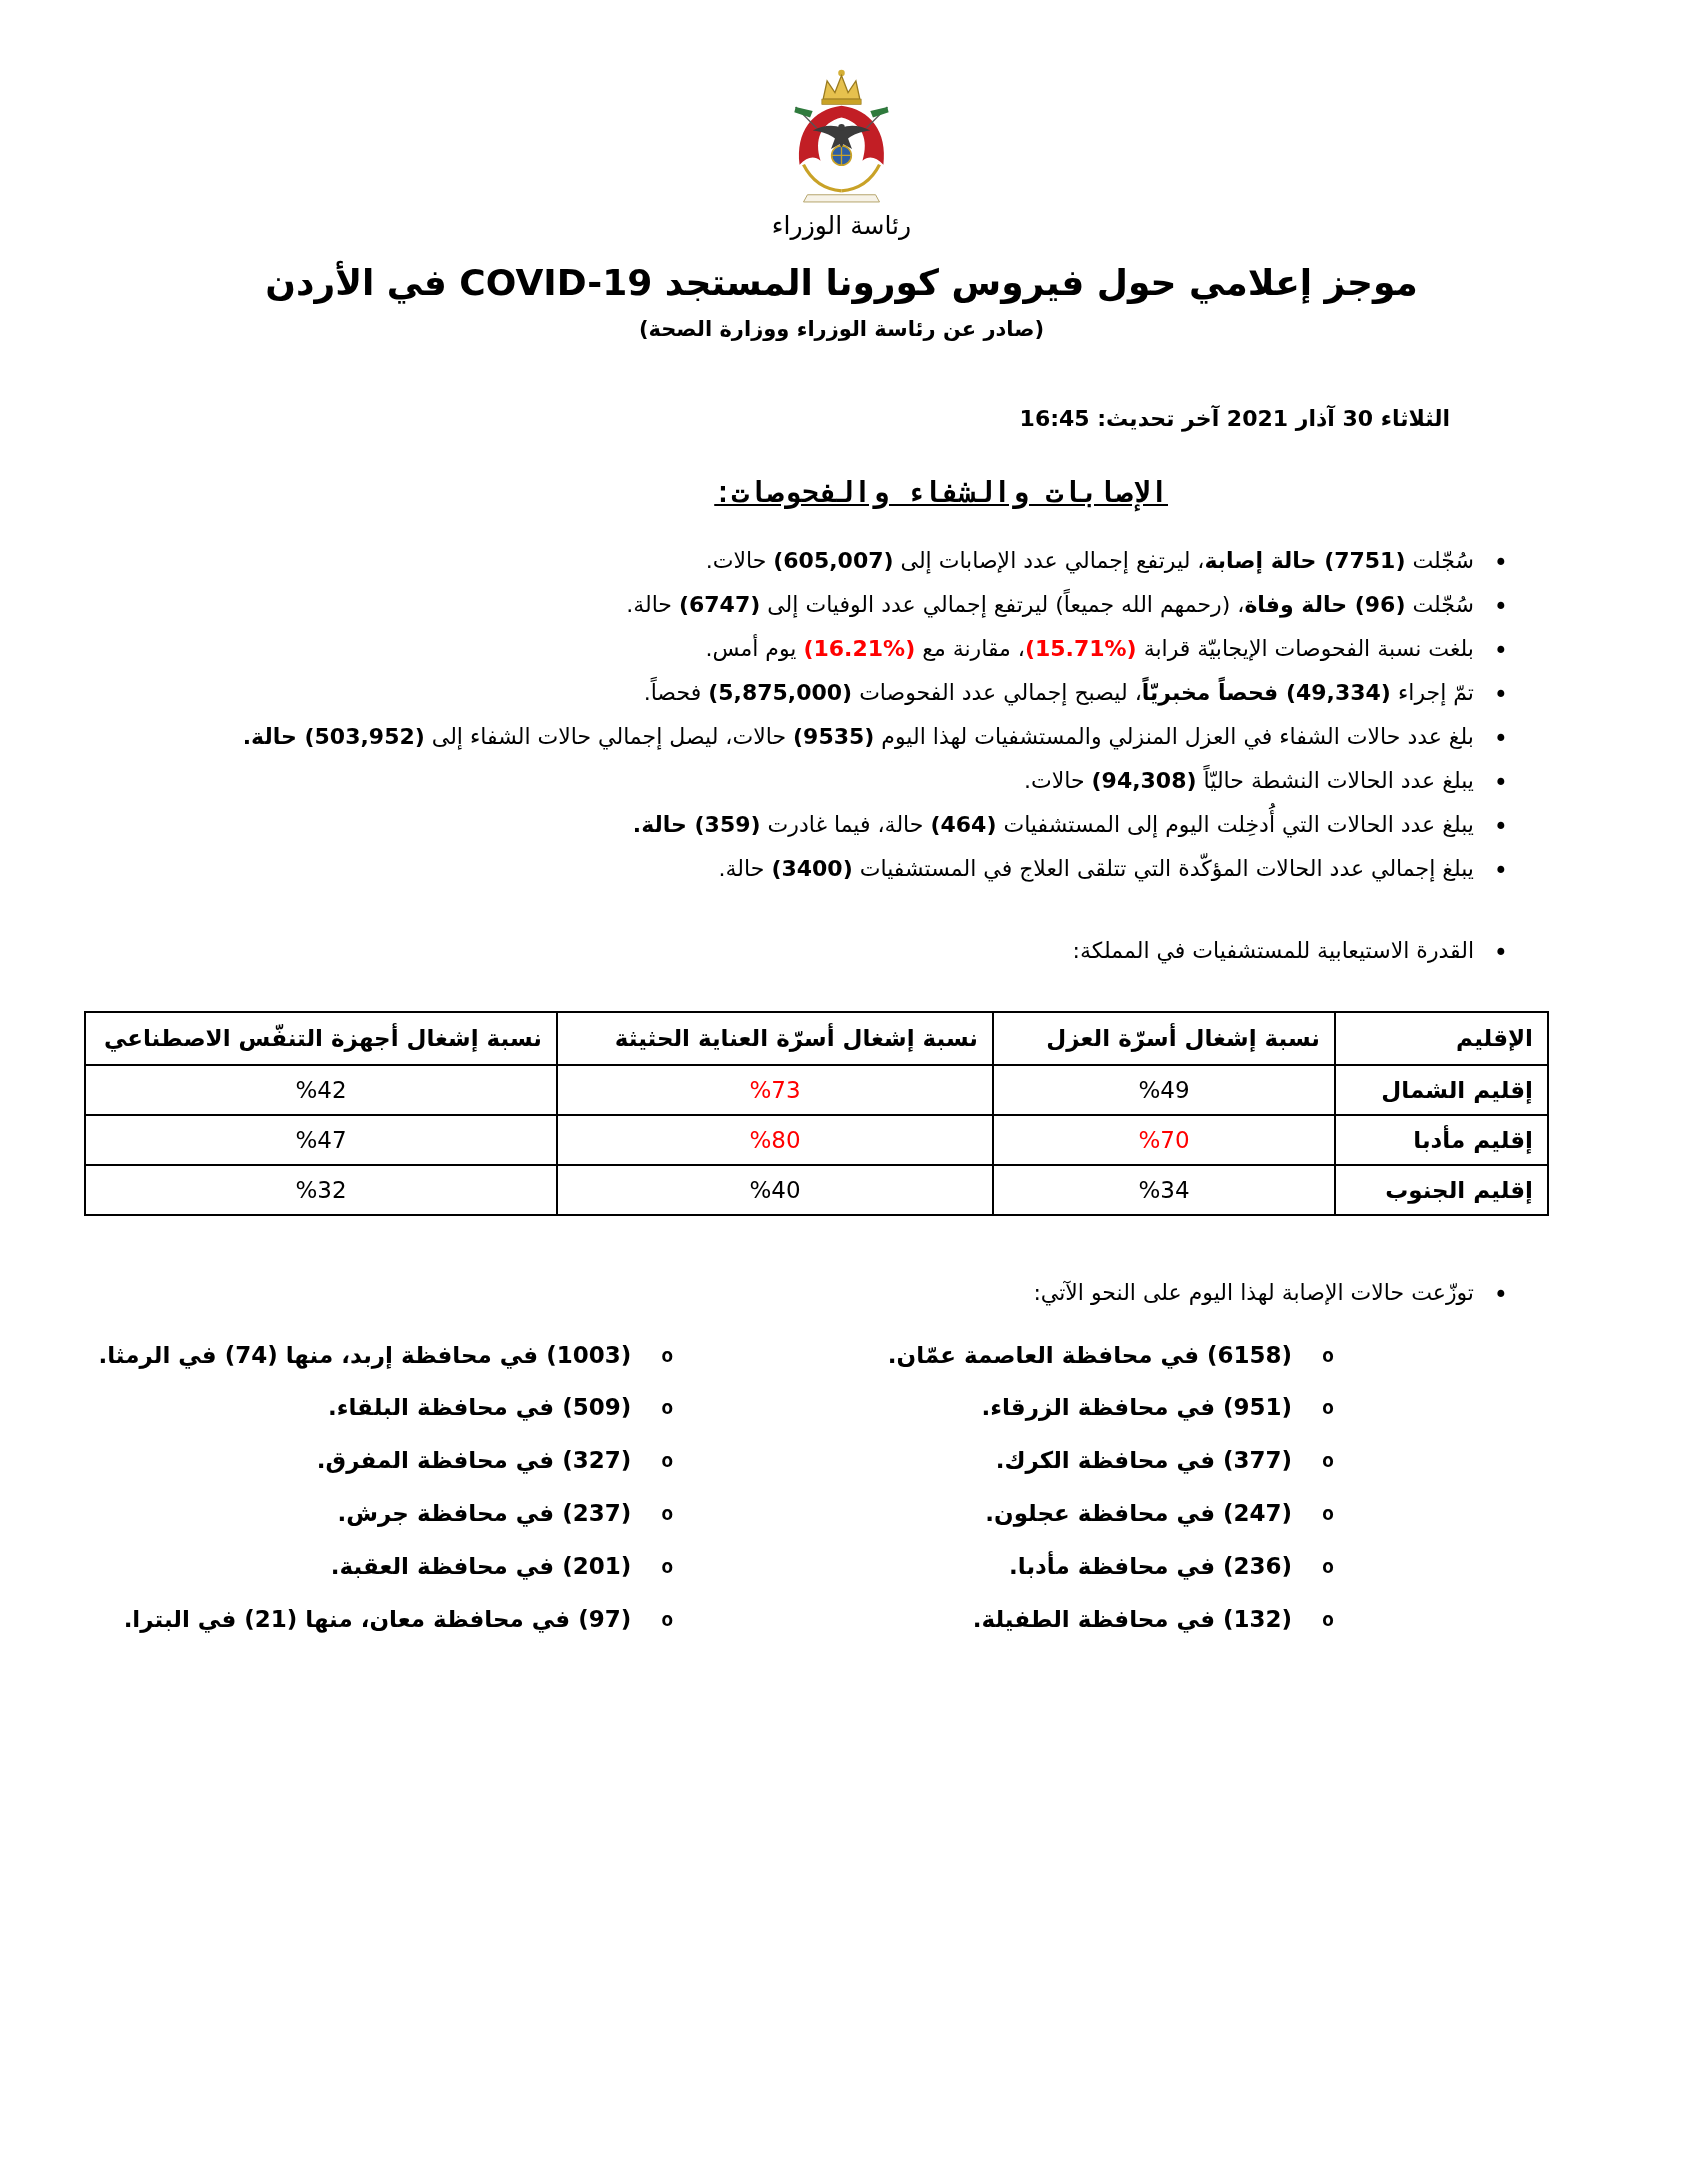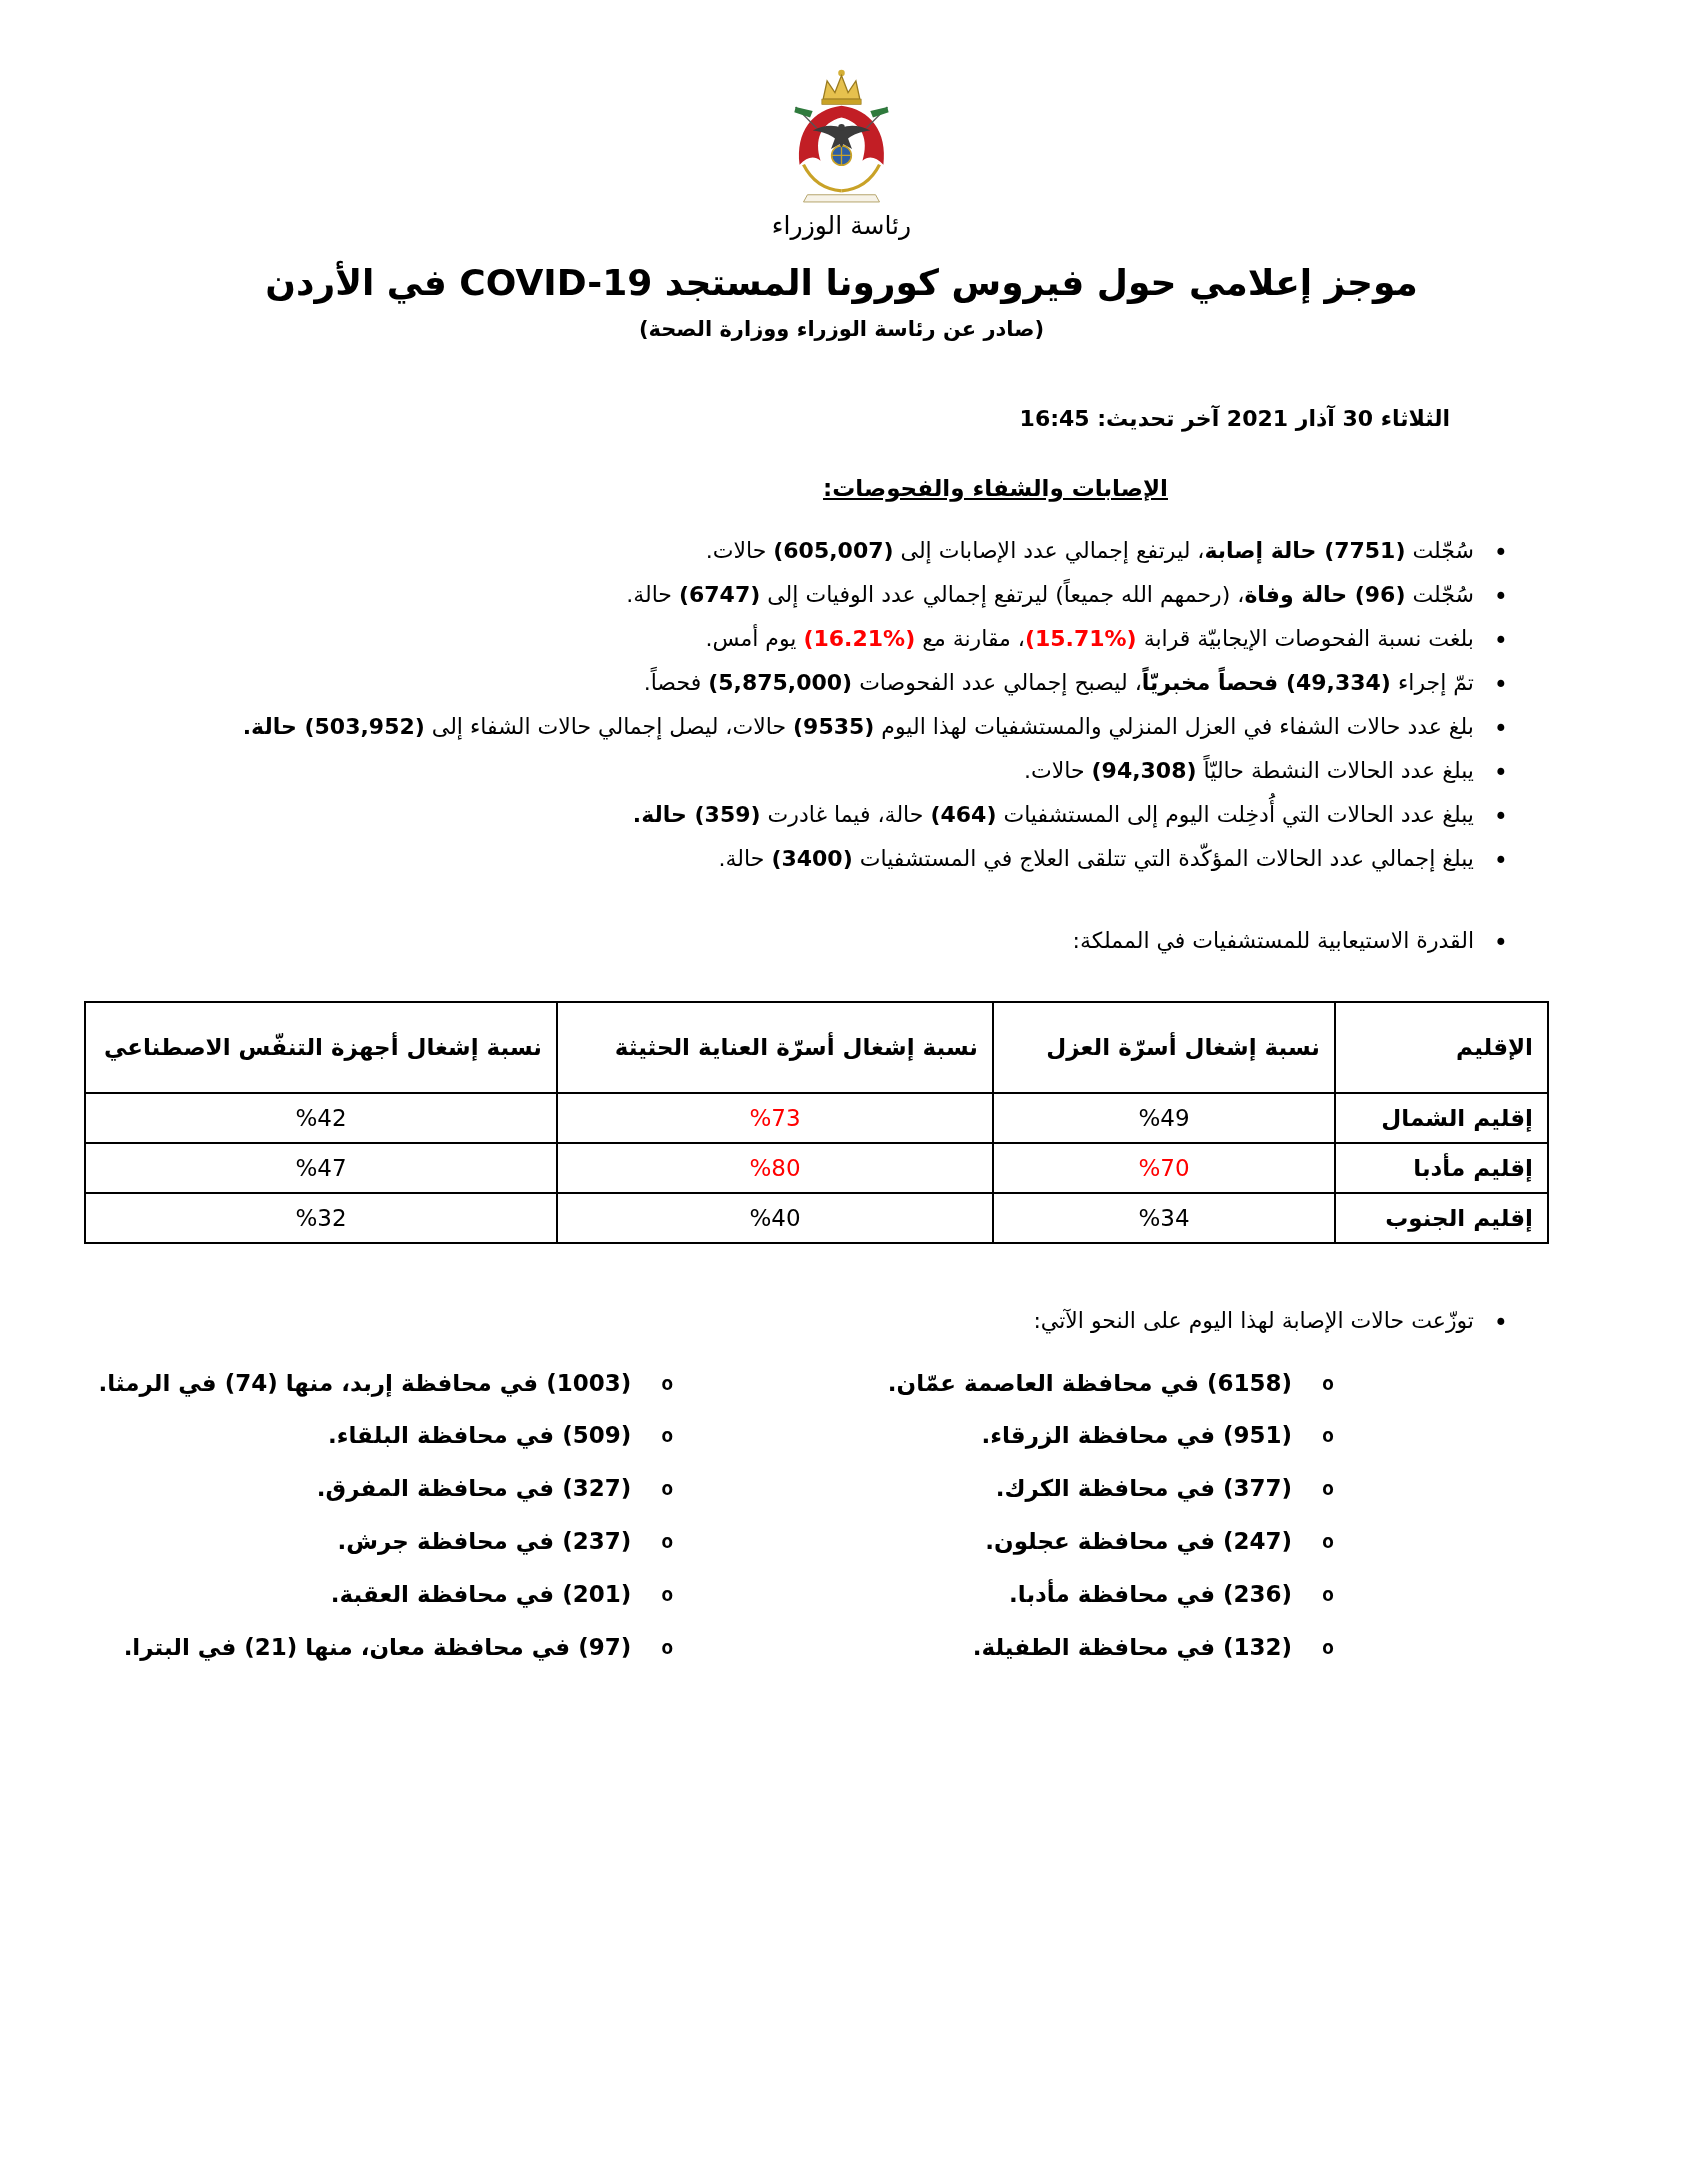--- a/index.html
+++ b/index.html
@@ -16,42 +16,43 @@
   .header { text-align: center; padding-top: 64px; }
   .crest svg { width: 131px; height: 141px; }
   .calligraphy { font-size: 25px; margin-top: 2px; letter-spacing: 1px; }
   .doc-title { font-size: 36px; font-weight: bold; margin: 22px 0 0 0; }
   .doc-subtitle { font-size: 21px; font-weight: bold; margin-top: 14px; }
   .date-line {
     font-size: 22px; font-weight: bold;
     text-align: right; padding-right: 233px; margin-top: 65px;
   }
   .section-heading {
-    font-size: 23px; font-weight: bold; text-decoration: underline;
+    font-size: 29px; font-weight: bold; text-decoration: underline;
     margin: 44px 515px 0 0;
+    font-family: Liberation Mono, monospace;
   }
   ul.bullet-list { list-style: none; margin: 28px 173px 0 94px; padding: 0; font-size: 22px; }
   ul.bullet-list > li {
     position: relative; padding-right: 36px;
     text-align: justify; line-height: 2.0; margin: 0;
   }
   ul.bullet-list > li.capacity { margin-top: 38px; }
   .mk { position: absolute; right: 2px; top: 0; font-size: 24px; line-height: 2.0; }
   .b { font-weight: bold; }
   .r { color: #FF0000; }
   .ltr { direction: ltr; unicode-bidi: isolate; }
   table.capacity-table {
     border-collapse: collapse; table-layout: fixed;
     width: 1462px; margin: 38px 134px 0 0;
     font-size: 23px;
   }
   table.capacity-table th, table.capacity-table td { border: 2px solid #000; }
   table.capacity-table th {
     font-weight: bold; text-align: right; vertical-align: middle;
-    padding: 27px 14px; line-height: 1.5;
+    padding: 8px 14px; line-height: 1.5;
   }
   td.region { font-weight: bold; text-align: right; padding: 11px 14px; }
   td.val { text-align: center; direction: ltr; unicode-bidi: isolate; padding: 11px 2px; }
   ul.dist-head { list-style: none; margin: 55px 173px 0 94px; padding: 0; font-size: 22px; }
   ul.dist-head > li { position: relative; padding-right: 36px; line-height: 2.0; }
   .dist-cols { display: flex; margin: 14px 89px 0 59px; font-size: 23px; font-weight: bold; }
   .dist-cols ul { list-style: none; margin: 0; padding: 0; }
   .col-right { width: 48%; }
   .col-left  { width: 52%; }
   .dist-cols li { position: relative; text-align: right; line-height: 2.3; }

